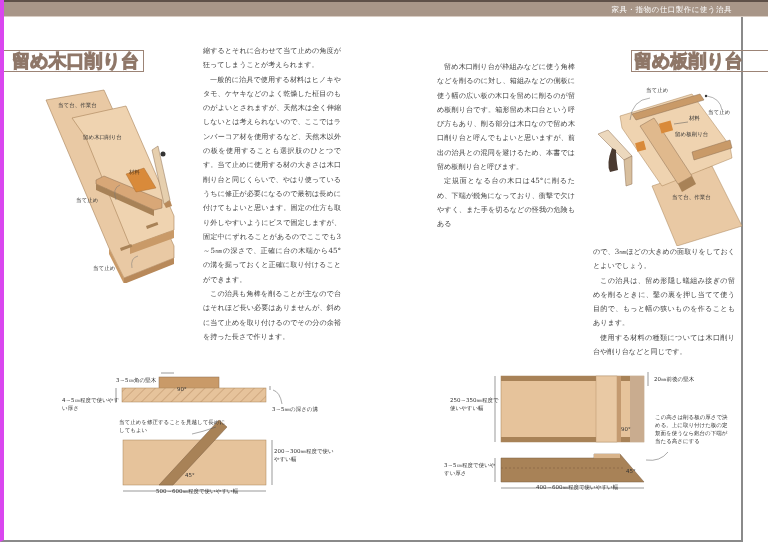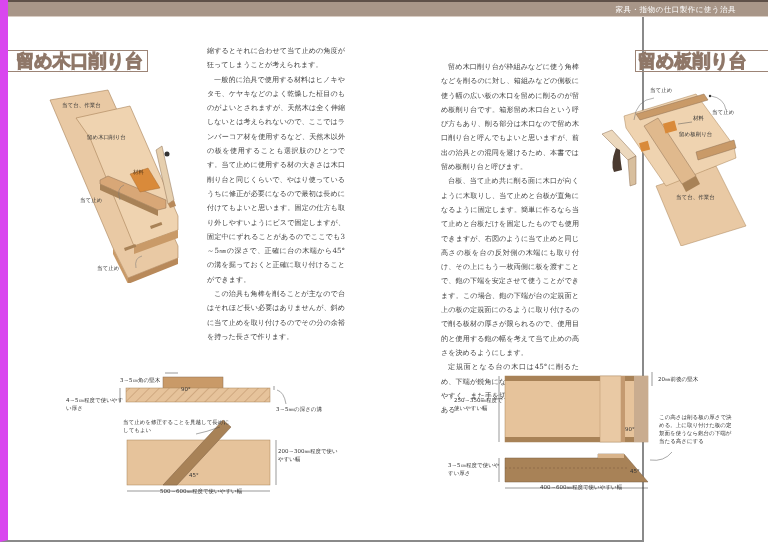--- a/index.html
+++ b/index.html
@@ -1,19 +1,19 @@
 <!DOCTYPE html>
 <html><head>
 <meta charset="utf-8">
 <style>
   * { box-sizing: border-box; margin: 0; padding: 0; }
   html, body { width: 768px; height: 542px; overflow: hidden; background: #fff; }
   body { font-family: "DejaVu Serif", "Liberation Serif", serif; color: #3a3a3a; position: relative; }
 
-  .spread { position: absolute; left: 0; top: 0; width: 644px; height: 542px; background: #fff; border-left: 8px solid #d946ef; border-right: 2px solid #8a8a8a; border-bottom: 2px solid #8a8a8a; }
+  .spread { position: absolute; left: 0; top: 0; width: 743px; height: 542px; background: #fff; border-left: 4px solid #d946ef; border-right: 2px solid #8a8a8a; border-bottom: 2px solid #8a8a8a; }
   .header-band { position: absolute; left: 0; top: 0; width: 768px; height: 17px; background: #a89688; border-top: 2px solid #5e5048; border-bottom: 1px solid #d9cdc4; }
   .running-head { position: absolute; right: 40px; top: 3px; font-size: 7.5px; color: #fff; letter-spacing: 0.5px; }
 
   .sec-title { position: absolute; height: 22px; border: 1.2px solid #9c8476; border-left: none; display: flex; align-items: center; justify-content: flex-end; padding-right: 4px; }
   .sec-title span { font-size: 18px; color: #fff; -webkit-text-stroke: 1.1px #8f7768; letter-spacing: 0px; font-weight: bold; font-family: "DejaVu Serif", serif; }
   .sec-title.right { border-left: 1.2px solid #9c8476; border-right: none; justify-content: flex-start; padding-left: 2px; }
 
   .col { position: absolute; font-size: 7.1px; line-height: 14.3px; color: #444; text-align: justify; }
   .col p { text-indent: 1em; }
   .col p.noindent { text-indent: 0; }
@@ -100,21 +100,20 @@
   <span class="lbl" style="left:268px; top:405px;">3～5㎜の深さの溝</span>
   <span class="lbl" style="left:115px; top:418px; width:110px; white-space:normal;">当て止めを修正することを見越して長めにしてもよい</span>
   <span class="lbl" style="left:181px; top:471px;">45°</span>
   <span class="lbl" style="left:270px; top:447px; width:60px; white-space:normal;">200～300㎜程度で使いやすい幅</span>
   <span class="lbl" style="left:152px; top:487px;">500～600㎜程度で使いやすい幅</span>
 
   <span class="pagenum" style="left:20px;">46</span>
 
   <div class="col" style="left:433px; top:60px; width:138px;">
     <p>留め木口削り台が枠組みなどに使う角棒などを削るのに対し、箱組みなどの側板に使う幅の広い板の木口を留めに削るのが留め板削り台です。箱形留め木口台という呼び方もあり、削る部分は木口なので留め木口削り台と呼んでもよいと思いますが、前出の治具との混同を避けるため、本書では留め板削り台と呼びます。</p>
-    <p>台板、当て止め共に削る面に木口が向くように木取りし、当て止めと台板が直角になるように固定します。簡単に作るなら当て止めと台板だけを固定したものでも使用できますが、右図のように当て止めと同じ高さの板を台の反対側の木端にも取り付け、その上にもう一枚両側に板を渡すことで、鉋の下端を安定させて使うことができます。この場合、鉋の下端が台の定規面と上の板の定規面にのるように取り付けるので削る板材の厚さが限られるので、使用目的と使用する鉋の幅を考えて当て止めの高さを決めるようにします。</p>
     <p>定規面となる台の木口は45°に削るため、下端が鋭角になっており、衝撃で欠けやすく、また手を切るなどの怪我の危険もある</p>
   </div>
 
   <div class="sec-title right" style="left:627px; top:50px; width:141px;">
     <span>留め板削り台</span>
   </div>
 
   <svg class="illus" style="left:588px; top:86px;" width="180" height="160" viewBox="0 0 180 160">
 
     <polygon points="60,100 120,80 150,140 85,160" fill="#e9c9a4" stroke="#a88257" stroke-width="0.5"></polygon>
@@ -139,20 +138,25 @@
     <path d="M115,10 Q128,12 130,24" fill="none" stroke="#666" stroke-width="0.5"></path>
     <circle cx="114" cy="10" r="1.2" fill="#333"></circle>
     <line x1="82" y1="38" x2="96" y2="36" stroke="#555" stroke-width="0.5"></line>
   </svg>
   <span class="lbl" style="left:642px; top:86px;">当て止め</span>
   <span class="lbl" style="left:704px; top:108px;">当て止め</span>
   <span class="lbl" style="left:685px; top:114px;">材料</span>
   <span class="lbl" style="left:671px; top:130px;">留め板削り台</span>
   <span class="lbl" style="left:668px; top:193px;">当て台、作業台</span>
 
+  <div class="col" style="left:589px; top:245px; width:142px;">
+    <p class="noindent">ので、3㎜ほどの大きめの面取りをしておくとよいでしょう。</p>
+    <p>この治具は、留め形隠し蟻組み接ぎの留めを削るときに、鑿の裏を押し当てて使う目的で、もっと幅の狭いものを作ることもあります。</p>
+    <p>使用する材料の種類については木口削り台や削り台などと同じです。</p>
+  </div>
 
   <svg class="illus" style="left:420px; top:370px;" width="348" height="140" viewBox="0 0 348 140">
 
     <rect x="77" y="6" width="143" height="66" fill="#e6c39b" stroke="#a88257" stroke-width="0.5"></rect>
     <rect x="77" y="6" width="143" height="5" fill="#a88257"></rect>
     <rect x="77" y="67" width="143" height="5" fill="#a88257"></rect>
     <rect x="172" y="6" width="21" height="66" fill="#e9c9a4" stroke="#b08a62" stroke-width="0.4"></rect>
     <rect x="193" y="6" width="4" height="66" fill="#c49a70"></rect>
     <rect x="206" y="6" width="14" height="66" fill="#c9ac8f"></rect>
     <line x1="71" y1="6" x2="71" y2="72" stroke="#333" stroke-width="0.5"></line>

